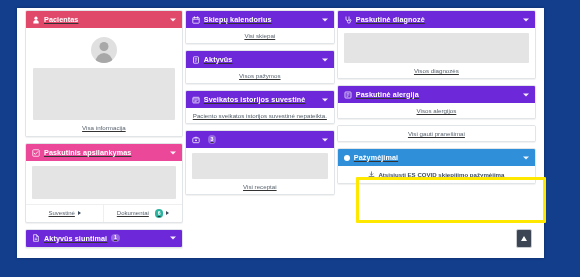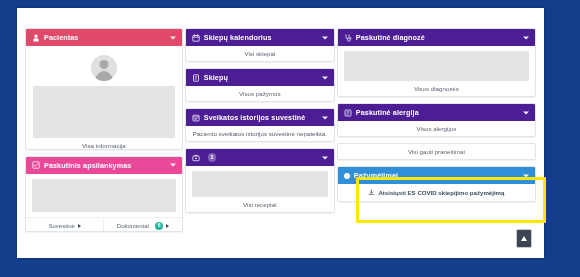--- a/index.html
+++ b/index.html
@@ -28,22 +28,23 @@
     background: #ffffff;
     box-shadow: 0 0 3px rgba(0,0,0,0.28);
   }
 
   #columns {
     position: absolute;
     left: 0; top: 0;
     width: 100%;
     height: 100%;
     display: flex;
-    padding: 20px 8px;
+    padding: 2px 8px;
     gap: 2px;
+    text-decoration: underline;
   }
 
   .column {
     display: flex;
     flex-direction: column;
     gap: 6px;
   }
   .col-left   { width: 164px; }
   .col-mid    { width: 156px; }
   .col-right  { width: 207px; }
@@ -63,21 +64,21 @@
     height: 17px;
     padding: 0 6px;
     color: #ffffff;
     font-size: 7.2px;
     font-weight: bold;
     letter-spacing: 0.1px;
     position: relative;
   }
   .card-head .ttl { flex: 0 0 auto; }
 
-  .head-teal   { background: #4c1d95; }
+  .head-teal   { background: #6d28d9; }
   .head-red    { background: #e0496a; }
   .head-blue   { background: #ec4899; }
   .head-navy   { background: #3c4b5c; }
   .head-certs  { background: #2f8fd8; }
 
   .chev {
     position: absolute;
     right: 6px;
     top: 50%;
     transform: translateY(-50%);
@@ -324,20 +325,34 @@
             </div>
             <div class="visit-link">
               <span>Dokumentai</span>
               <span class="badge badge-teal">6</span>
               <span class="caret-r"></span>
             </div>
           </div>
         </div>
       </div>
 
+      <div class="card">
+        <div class="card-head head-teal">
+          <span class="hicon">
+            <svg viewBox="0 0 16 16" width="8" height="8">
+              <path d="M3.2 1.4h6l3.6 3.6v9.6H3.2z" fill="none" stroke="#fff" stroke-width="1.4"></path>
+              <path d="M9.2 1.4V5h3.6" fill="none" stroke="#fff" stroke-width="1.3"></path>
+              <path d="M5.4 8.4h5.2M5.4 11h5.2" stroke="#fff" stroke-width="1.2"></path>
+            </svg>
+          </span>
+          <span class="ttl">Aktyvūs siuntimai</span>
+          <span class="badge">1</span>
+          <span class="chev"></span>
+        </div>
+      </div>
 
       <div class="spacer-flex"></div>
     </div>
 
     <div class="column col-mid">
 
       <div class="card">
         <div class="card-head head-teal">
           <span class="hicon">
             <svg viewBox="0 0 16 16" width="8" height="8">
@@ -353,21 +368,21 @@
       </div>
 
       <div class="card">
         <div class="card-head head-teal">
           <span class="hicon">
             <svg viewBox="0 0 16 16" width="8" height="8">
               <rect x="3" y="1.6" width="10" height="12.8" rx="1.2" fill="none" stroke="#fff" stroke-width="1.5"></rect>
               <path d="M5.6 5.4h4.8M5.6 8h4.8M5.6 10.6h3" stroke="#fff" stroke-width="1.2"></path>
             </svg>
           </span>
-          <span class="ttl">Skiepų</span>
+          <span class="ttl">Aktyvūs</span>
           <span class="chev"></span>
         </div>
         <div class="link-row">Visos pažymos</div>
       </div>
 
       <div class="card">
         <div class="card-head head-teal">
           <span class="hicon">
             <svg viewBox="0 0 16 16" width="8" height="8">
               <rect x="1.8" y="2.6" width="12.4" height="11.2" rx="1.2" fill="none" stroke="#fff" stroke-width="1.5"></rect>

